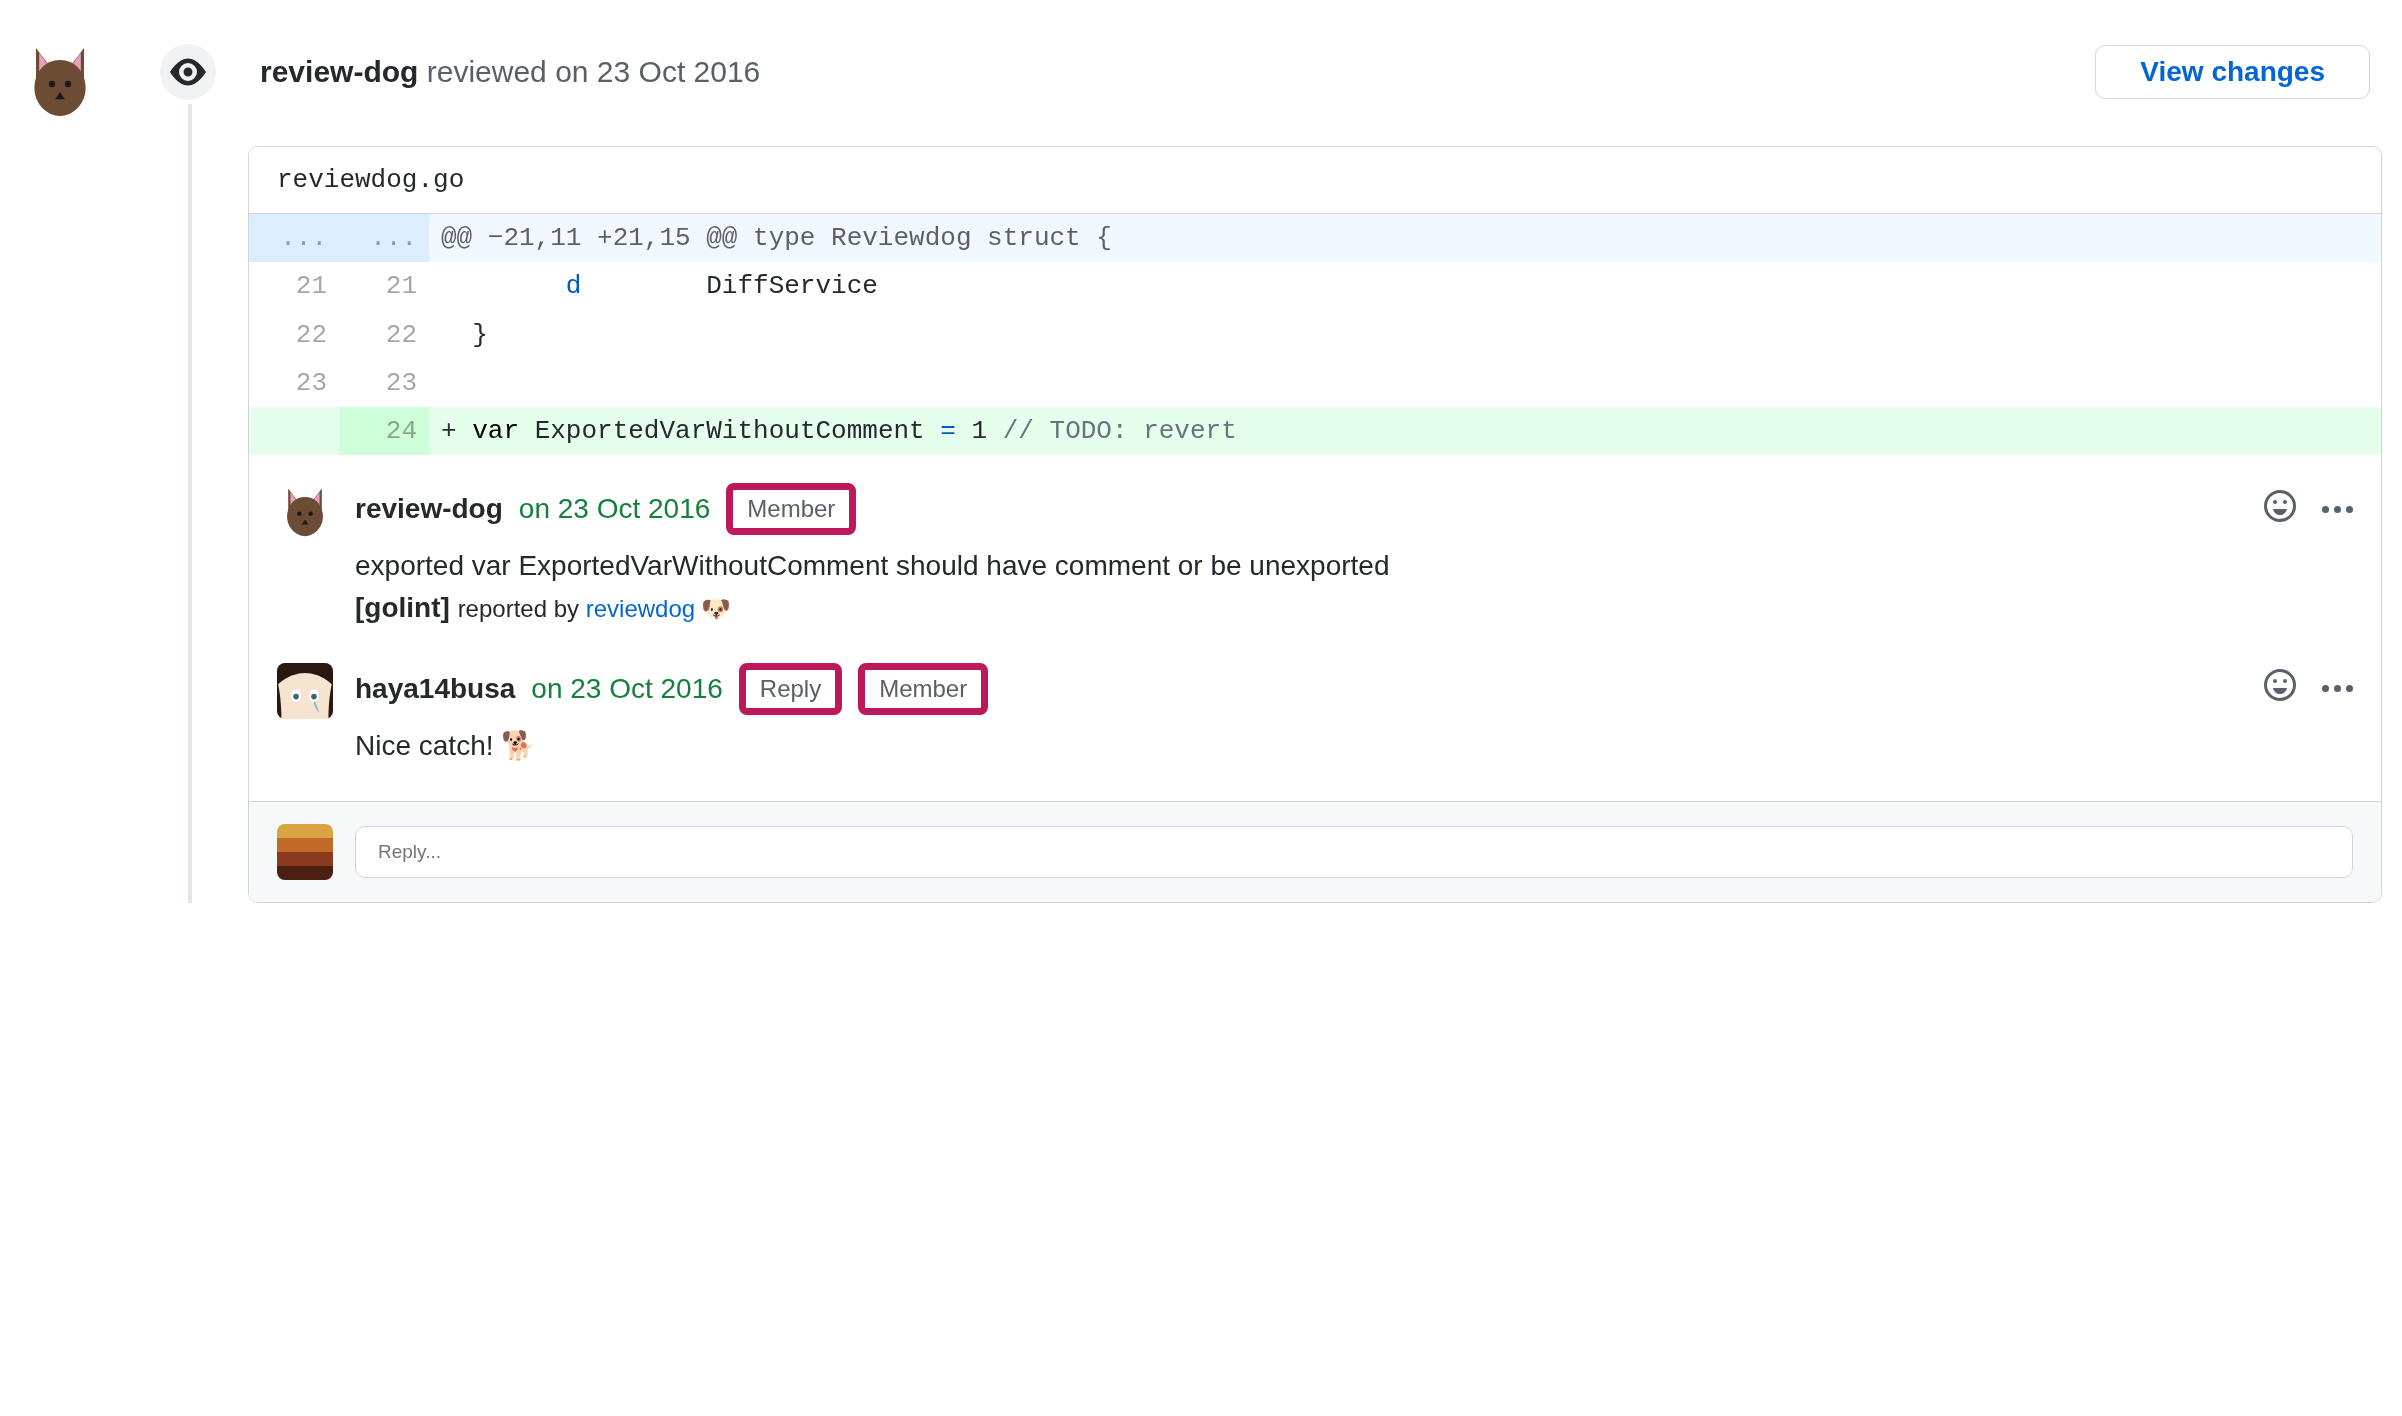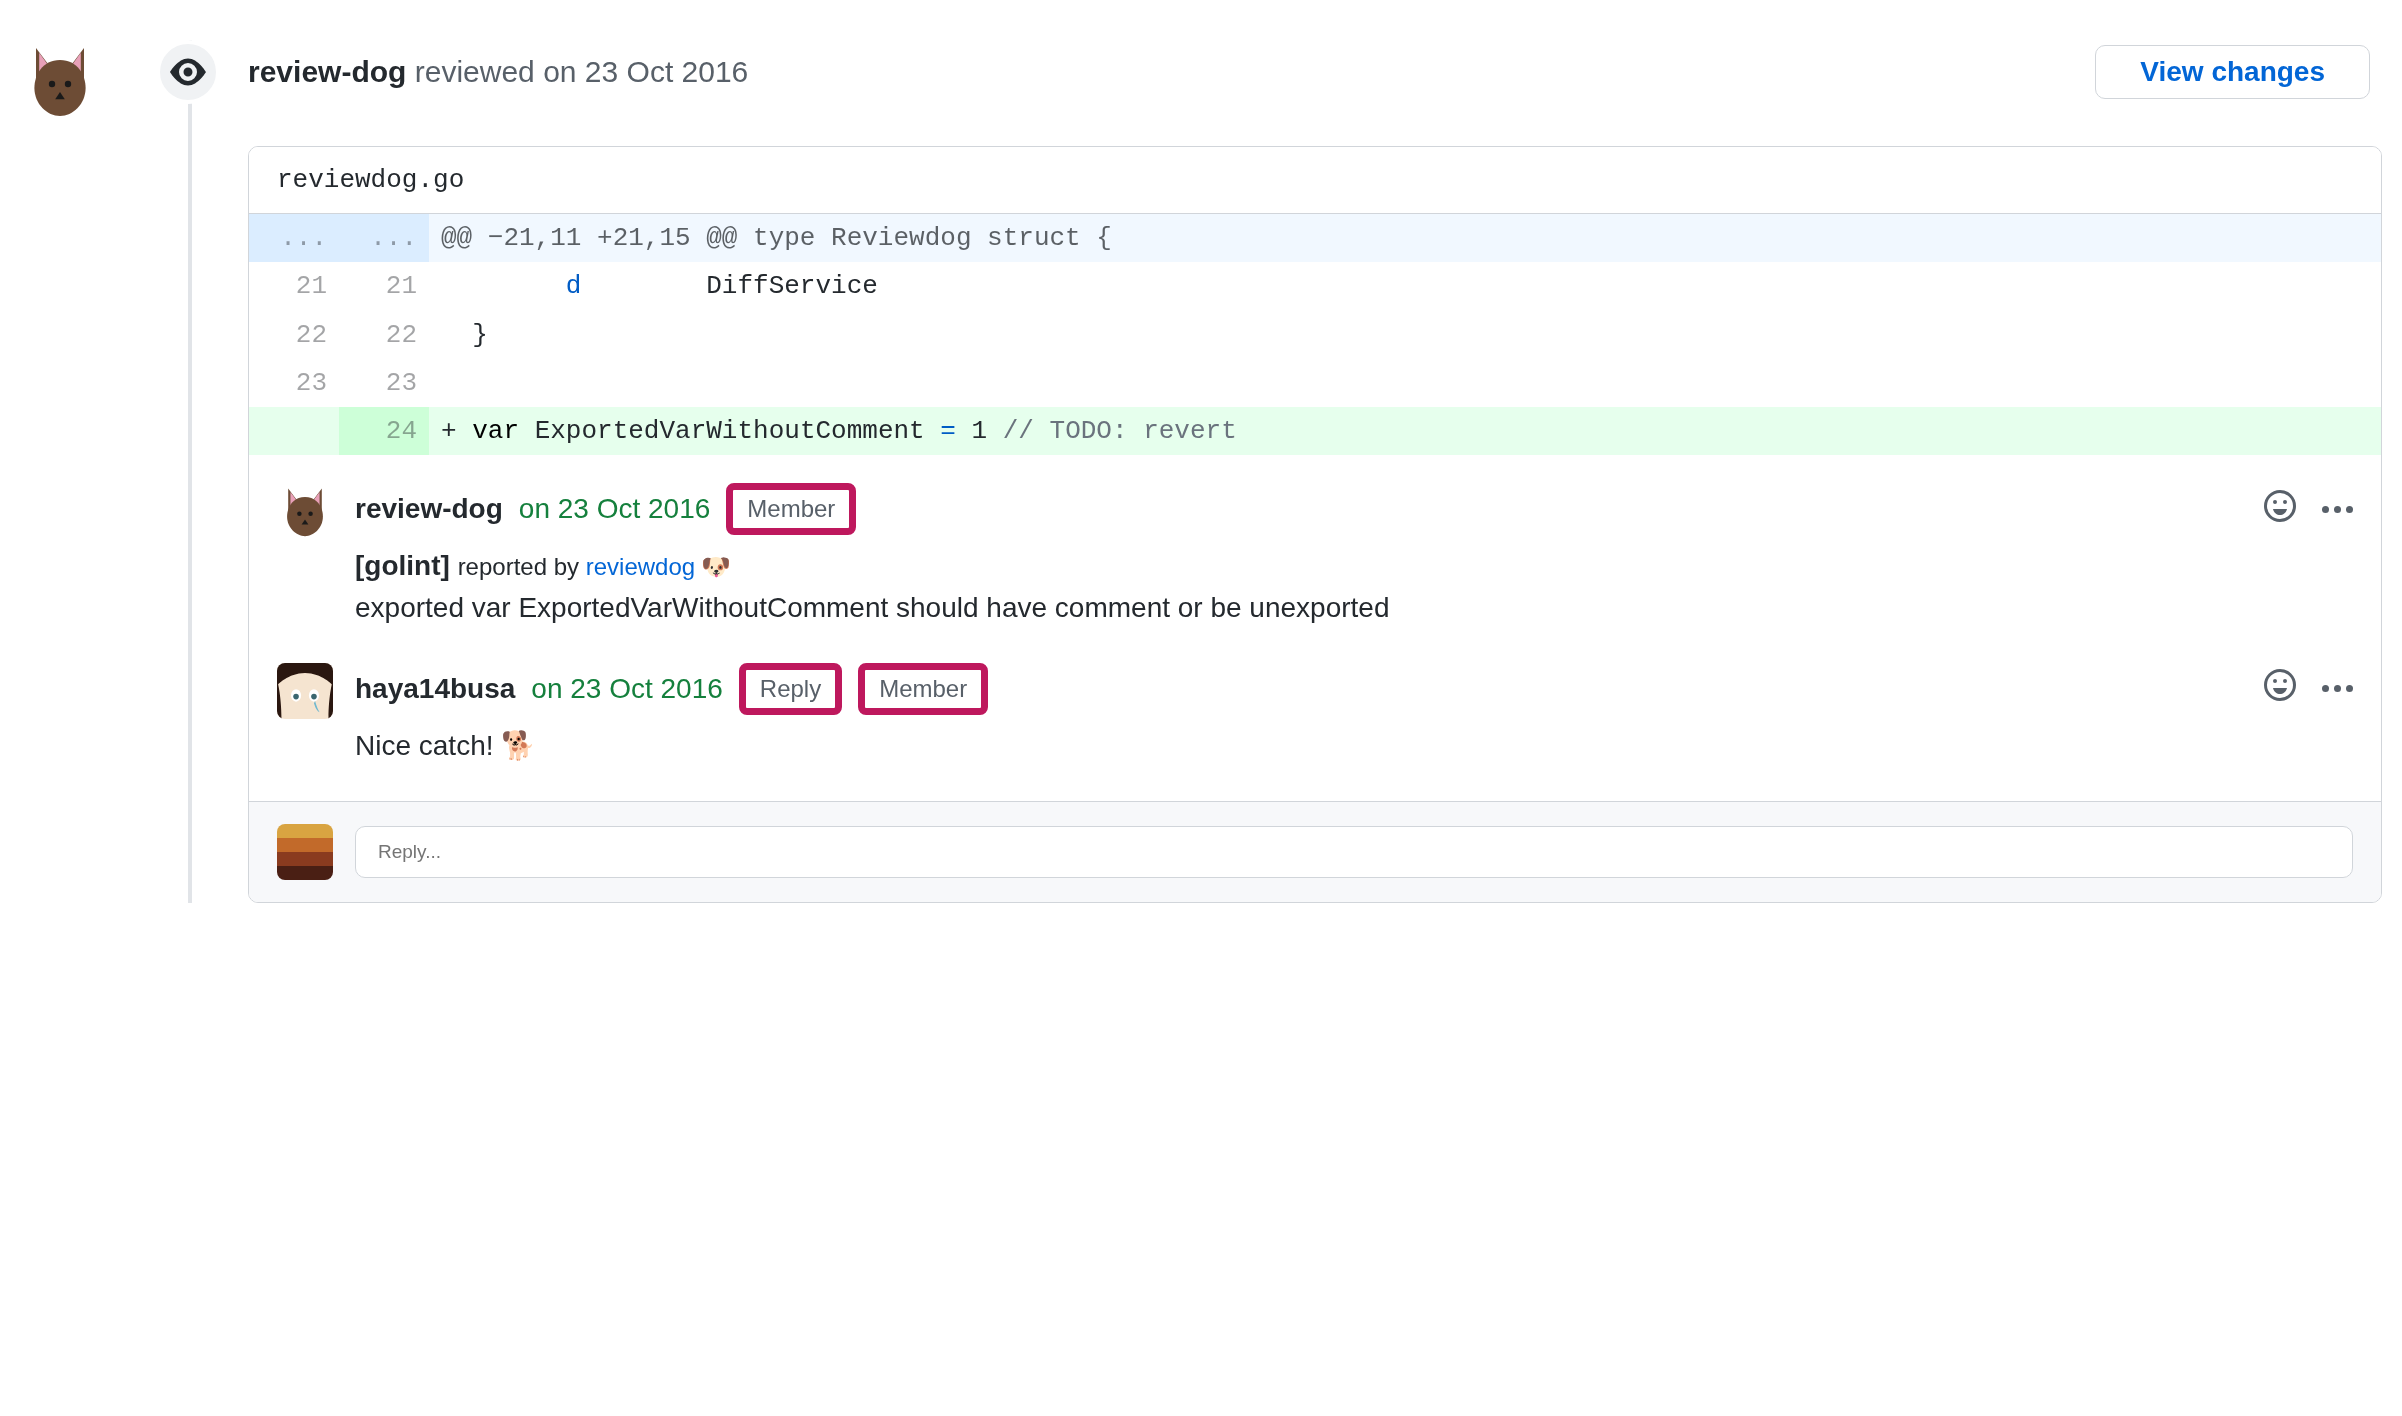--- a/index.html
+++ b/index.html
@@ -42,21 +42,21 @@
     height: 64px;
     border-radius: 50%;
     background: #f0f2f4;
     border: 4px solid #fff;
     display: flex;
     align-items: center;
     justify-content: center;
     flex: 0 0 auto;
   }
   .eye-badge svg { width: 36px; height: 36px; fill: #24292e; }
-  .header-text { font-size: 30px; color: #586069; }
+  .header-text { font-size: 30px; color: #586069; margin-left: 12px; }
   .header-text strong { color: #24292e; font-weight: 600; }
   .spacer { flex: 1; }
   .view-changes-btn {
     background: #fff;
     border: 1px solid #d1d5da;
     border-radius: 10px;
     padding: 10px 44px;
     color: #0366d6;
     font-size: 28px;
     font-weight: 600;
@@ -225,29 +225,29 @@
                       <path d="M8 0a8 8 0 100 16A8 8 0 008 0zm0 14.5A6.5 6.5 0 118 1.5a6.5 6.5 0 010 13zM5.5 5a1 1 0 100 2 1 1 0 000-2zm5 0a1 1 0 100 2 1 1 0 000-2zM4.5 9.5c.5 2 2 3 3.5 3s3-1 3.5-3h-7z"></path>
                     </svg></span>
                 <span class="kebab">
                     <span></span>
                     <span></span>
                     <span></span>
                   </span>
               </div>
             </div>
             <div class="comment-msg">
+              <div>exported var ExportedVarWithoutComment should have comment or be unexported</div>
               <div>
                 <strong>[golint]</strong>
                 <span class="small">
                   <span>reported by</span>
                   <a href="#">reviewdog</a>
                   <span class="dog-emoji">🐶</span>
                 </span>
               </div>
-              <div>exported var ExportedVarWithoutComment should have comment or be unexported</div>
             </div>
           </div>
         </div>
 
         <div class="comment">
           <div class="avatar-sm">
             <svg viewBox="0 0 100 100">
                 <rect width="100" height="100" fill="#f5e4d0"></rect>
                 <path fill="#2a1710" d="M0 0 H100 V40 C100 40 80 18 50 18 C20 18 0 40 0 40 Z"></path>
                 <path fill="#2a1710" d="M0 30 C0 30 8 55 8 100 L0 100 Z M100 30 C100 30 92 55 92 100 L100 100 Z"></path>

